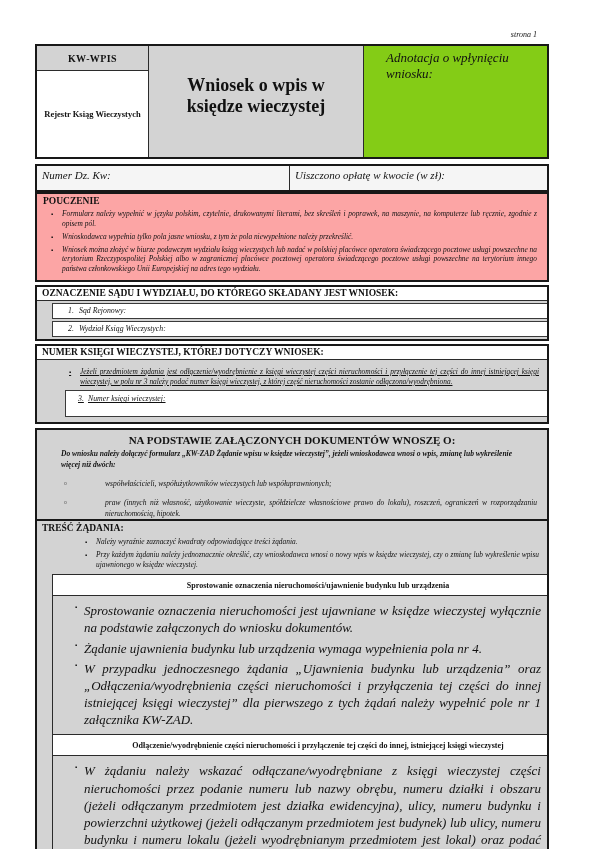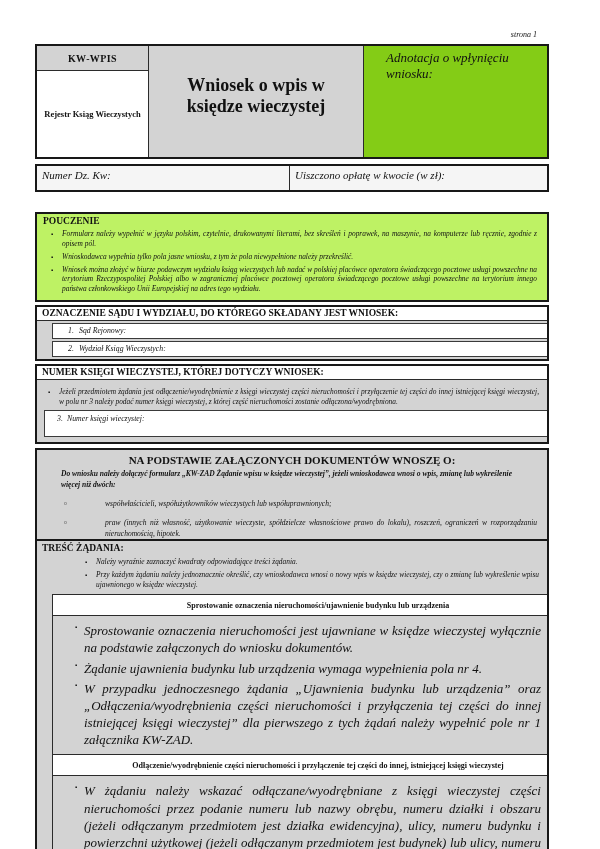--- a/index.html
+++ b/index.html
@@ -28,21 +28,21 @@
                font-weight:700; font-size:18px; padding:0 8px 12px 8px; }
   .hdr-annot { background:#84cc16; font-style:italic; font-size:13px; padding:4px 22px; }
 
   
   .toprow { margin-top:5px; height:28px; display:grid; grid-template-columns:253px 1fr;
             font-style:italic; font-size:11px; }
   .toprow > div { padding:3px 5px; background:#f5f5f5; }
   .toprow-left { border-right:1px solid #2b2b2b; }
 
   
-  .pouczenie { margin-top:20px; background:#bef264; padding:2px 10px 6px 6px; }
+  .pouczenie { margin-top:0; background:#fca5a5; padding:2px 10px 6px 6px; }
   .pz-title { font-weight:700; font-size:9.5px; margin-bottom:1px; }
   .brow { display:flex; margin-top:3px; }
   .bmark { flex:0 0 11px; margin-left:8px; font-size:6px; line-height:10px; font-style:normal; }
   .btext { flex:1; font-style:italic; font-size:7.4px; line-height:1.32; text-align:justify; }
 
   
   .sec { margin-top:3px; }
   .sec-title { background:#fff; font-weight:700; font-size:9.5px; padding:1px 5px 2px; }
   .sec-body { background:#d3d3d3; border-top:1px solid #2b2b2b; padding:2px 0 2px 15px; }
   .fieldbox { background:#fff; border:1px solid #3a3a3a; border-right:none;
@@ -136,21 +136,21 @@
         </div>
         <div class="fieldbox">
           <span class="fno">2.</span>
           <span>Wydział Ksiąg Wieczystych:</span>
         </div>
       </div>
     </div>
 
     <div class="bx sec">
       <div class="sec-title">NUMER KSIĘGI WIECZYSTEJ, KTÓREJ DOTYCZY WNIOSEK:</div>
-      <div class="sec-body" style="padding-left:7px;">
+      <div class="sec-body" style="padding-left:28px;text-decoration:underline;">
         <div class="brow kw-note">
           <span class="bmark">▪</span>
           <span class="btext">Jeżeli przedmiotem żądania jest odłączenie/wyodrębnienie z księgi wieczystej części nieruchomości i przyłączenie tej części do innej istniejącej księgi wieczystej, w polu nr 3 należy podać numer księgi wieczystej, z której część nieruchomości zostanie odłączona/wyodrębniona.</span>
         </div>
         <div class="fieldbox box3">
           <span class="fno">3.</span>
           <span>Numer księgi wieczystej:</span>
         </div>
       </div>
     </div>

